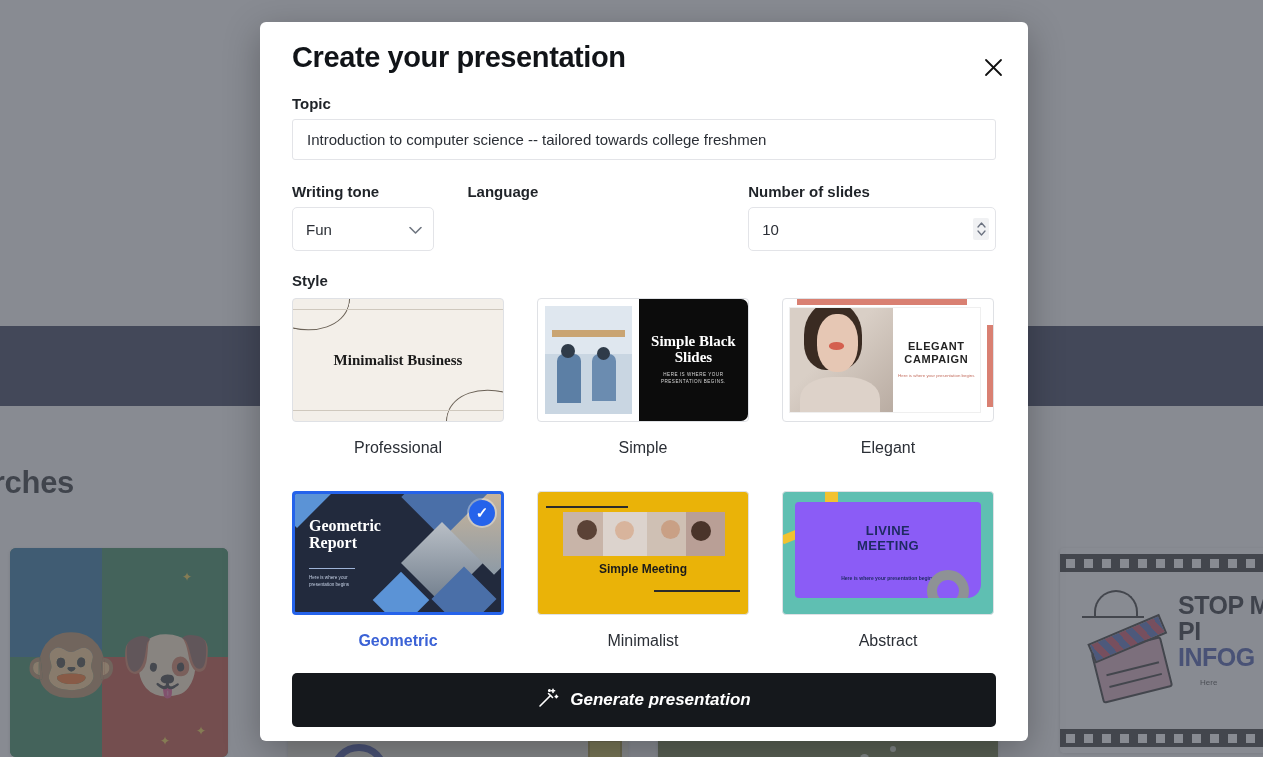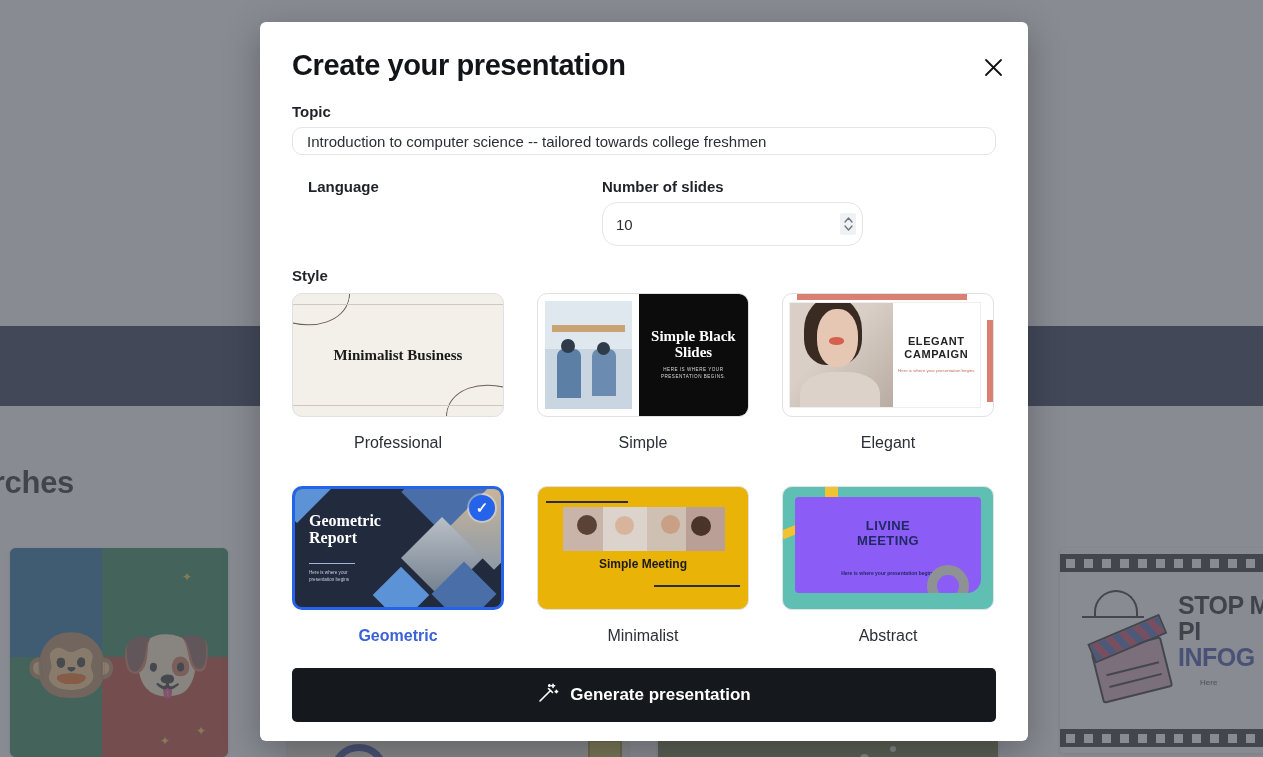--- a/index.html
+++ b/index.html
@@ -135,30 +135,30 @@
   }
   .close-btn {
     position: absolute; right: 18px; top: 28px;
     width: 34px; height: 34px; border: none; background: transparent;
     cursor: pointer; display: flex; align-items: center; justify-content: center;
     color: #111;
   }
   .modal-title {
     font-size: 29px; font-weight: 700; color: #111418;
     letter-spacing: -.4px;
-    padding-top: 27px;
+    padding-top: 19px;
   }
 
   .field-label {
     font-size: 15px; font-weight: 700; color: #1f2328;
     margin-top: 21px; margin-bottom: 7px; display: block;
   }
   .topic-input {
-    width: 704px; height: 28px;
-    border: 1px solid #e3e4e8; border-radius: 10px;
+    width: 704px; height: 41px;
+    border: 1px solid #e3e4e8; border-radius: 3px;
     padding: 0 14px; font-size: 15px; color: #2b2f36;
     font-family: "Liberation Sans", sans-serif; background: #fff;
     outline: none;
   }
 
   .row3 { display: flex; gap: 17px; margin-top: 2px; }
   .col-tone  { width: 150px; }
   .col-lang  { width: 261px; }
   .col-count { width: 261px; }
   .col-lang  { margin-left: 16px; }
@@ -169,41 +169,41 @@
     border: 1px solid #e3e4e8; border-radius: 5px; background: #fff;
     display: flex; align-items: center; padding: 0 13px;
     font-size: 15px; color: #2b2f36; cursor: pointer;
   }
   .select-box .chev {
     position: absolute; right: 11px; top: 50%; transform: translateY(-50%);
     color: #6f7680;
   }
   .num-box {
     position: relative; height: 44px;
-    border: 1px solid #e3e4e8; border-radius: 15px; background: #fff;
+    border: 1px solid #e3e4e8; border-radius: 5px; background: #fff;
     display: flex; align-items: center; padding: 16px 13px;
     font-size: 15px; color: #2b2f36;
   }
   .spinner {
     position: absolute; right: 6px; top: 50%; transform: translateY(-50%);
     width: 16px; height: 22px; background: #f0f1f3;
     border-radius: 2px; display: flex; flex-direction: column;
     align-items: center; justify-content: center; gap: 2px; cursor: pointer;
     color: #6b7280;
   }
 
   
   .style-grid {
     display: grid; grid-template-columns: repeat(3, 212px);
     gap: 34px 33px; margin-top: 9px;
   }
   .style-cell { width: 212px; }
   .thumb {
     position: relative; width: 212px; height: 124px;
-    border: 1px solid #dfe1e5; border-radius: 10px; overflow: hidden;
+    border: 1px solid #dfe1e5; border-radius: 4px; overflow: hidden;
     background: #fff; cursor: pointer;
   }
   .thumb.selected { border: 3px solid #2563eb; }
   .style-name {
     text-align: center; font-size: 16px; color: #2b2f36;
     margin-top: 17px;
   }
   .style-name.sel { color: #3b62d6; font-weight: 700; }
 
   .check-badge {
@@ -345,20 +345,21 @@
     border: 10px solid #8e9295; border-radius: 50%;
   }
 
   
   .gen-btn {
     display: flex; align-items: center; justify-content: center; gap: 11px;
     width: 704px; height: 54px; margin-top: 23px;
     background: #15181c; color: #fff; border: none; border-radius: 5px;
     font-size: 17px; font-weight: 700; cursor: pointer;
     font-family: "Liberation Sans", sans-serif;
+    font-style: italic;
   }
 </style>
 </head>
 <body>
 
 <div class="bg-root">
 
   <div class="bg-heading">searches</div>
 
   <div class="bg-sub2">ries</div>
@@ -440,20 +441,31 @@
       <line x1="17" y1="2" x2="2" y2="17" stroke="currentColor" stroke-width="1.8" stroke-linecap="round"></line>
     </svg>
   </button>
 
   <div class="modal-title">Create your presentation</div>
 
   <label class="field-label">Topic</label>
   <input class="topic-input" type="text" value="Introduction to computer science -- tailored towards college freshmen" placeholder="Enter a topic for your presentation" style="">
 
   <div class="row3">
+    <div class="col-tone">
+      <label class="field-label">Writing tone</label>
+      <div class="select-box">
+        <span>Fun</span>
+        <span class="chev">
+          <svg width="13" height="8" viewBox="0 0 13 8">
+              <polyline points="1,1 6.5,6.5 12,1" fill="none" stroke="currentColor" stroke-width="1.6" stroke-linecap="round" stroke-linejoin="round"></polyline>
+            </svg>
+        </span>
+      </div>
+    </div>
 
     <div class="col-lang">
       <label class="field-label">Language</label>
     </div>
 
     <div class="col-count">
       <label class="field-label">Number of slides</label>
       <div class="num-box">
         <span>10</span>
         <span class="spinner">

